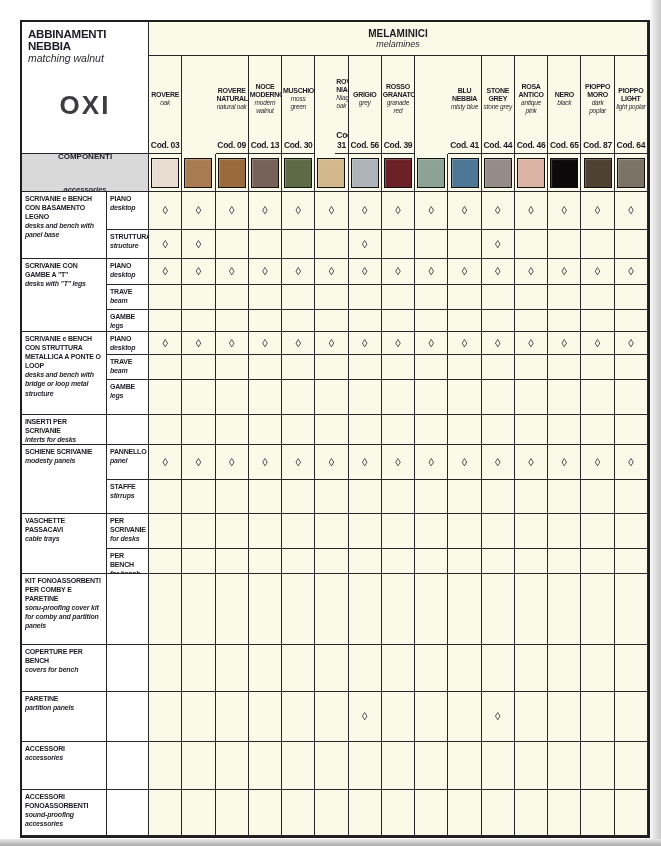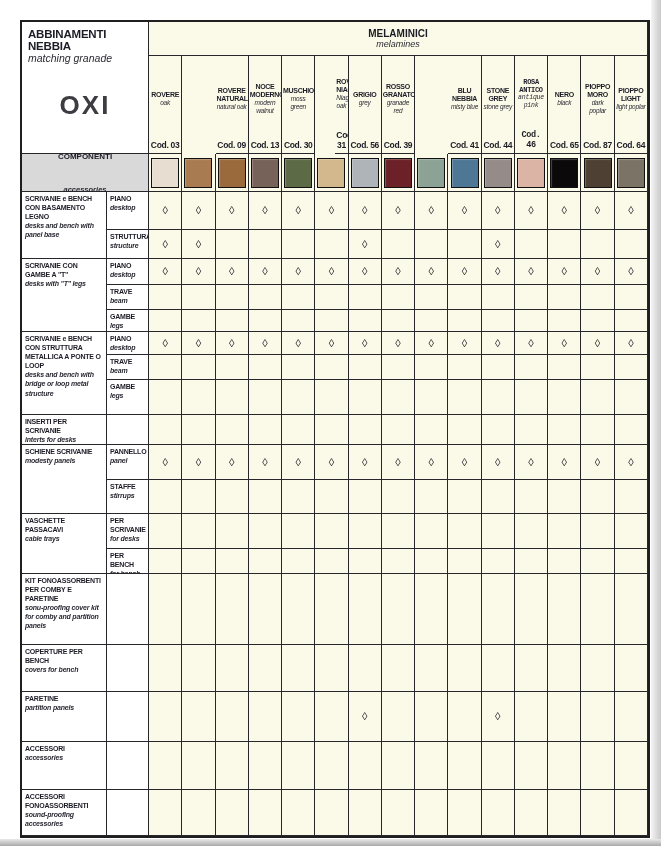--- a/index.html
+++ b/index.html
@@ -57,21 +57,21 @@
   .edge-bottom { position:absolute; left:0; top:839px; width:661px; height:7px; background:linear-gradient(#e9e9e9,#a9a9a9); }
 </style>
 </head>
 <body>
 
 <div class="sheet">
   <div class="grid" id="grid">
 
     <div class="hdr-left" style="grid-area:1 / 1 / 3 / 3;">
       <div class="title">ABBINAMENTI NEBBIA</div>
-      <div class="subtitle">matching granade</div>
+      <div class="subtitle">matching walnut</div>
       <div class="product">OXI</div>
     </div>
 
     <div class="mela" style="grid-area:1 / 3 / 2 / 18;">
       <div class="mela-t">MELAMINICI</div>
       <div class="mela-s">melamines</div>
     </div>
 
     <div class="comp" style="grid-area:3 / 1 / 4 / 3;gap:24px;">
       <div class="comp-t">COMPONENTI</div>
@@ -167,21 +167,21 @@
       <div class="colhead" style="grid-area: 2 / 13 / 3 / 14;">
         <div class="chwrap">
           <div class="cname">STONE GREY</div>
           <div class="csub">stone grey</div>
         </div>
         <div class="ccode">Cod. 44</div>
       </div>
       <div class="swcell" style="grid-area: 3 / 13 / 4 / 14;">
         <div class="swatch" style="background: rgb(149, 140, 137);"></div>
       </div>
-      <div class="colhead" style="grid-area: 2 / 14 / 3 / 15; font-family: Liberation Mono, monospace;">
+      <div class="colhead" style="grid-area: 2 / 14 / 3 / 15;">
         <div class="chwrap">
           <div class="cname">ROSA ANTICO</div>
           <div class="csub">antique pink</div>
         </div>
         <div class="ccode">Cod. 46</div>
       </div>
       <div class="swcell" style="grid-area: 3 / 14 / 4 / 15;">
         <div class="swatch" style="background: rgb(220, 180, 165);"></div>
       </div>
       <div class="colhead" style="grid-area: 2 / 15 / 3 / 16;">

